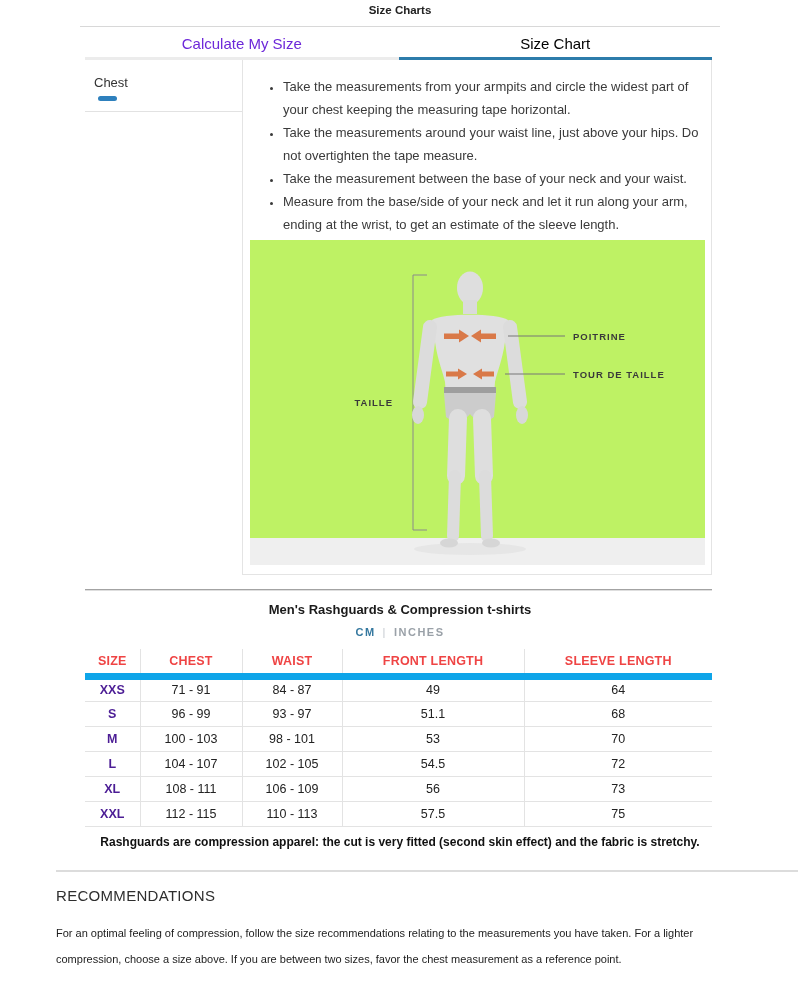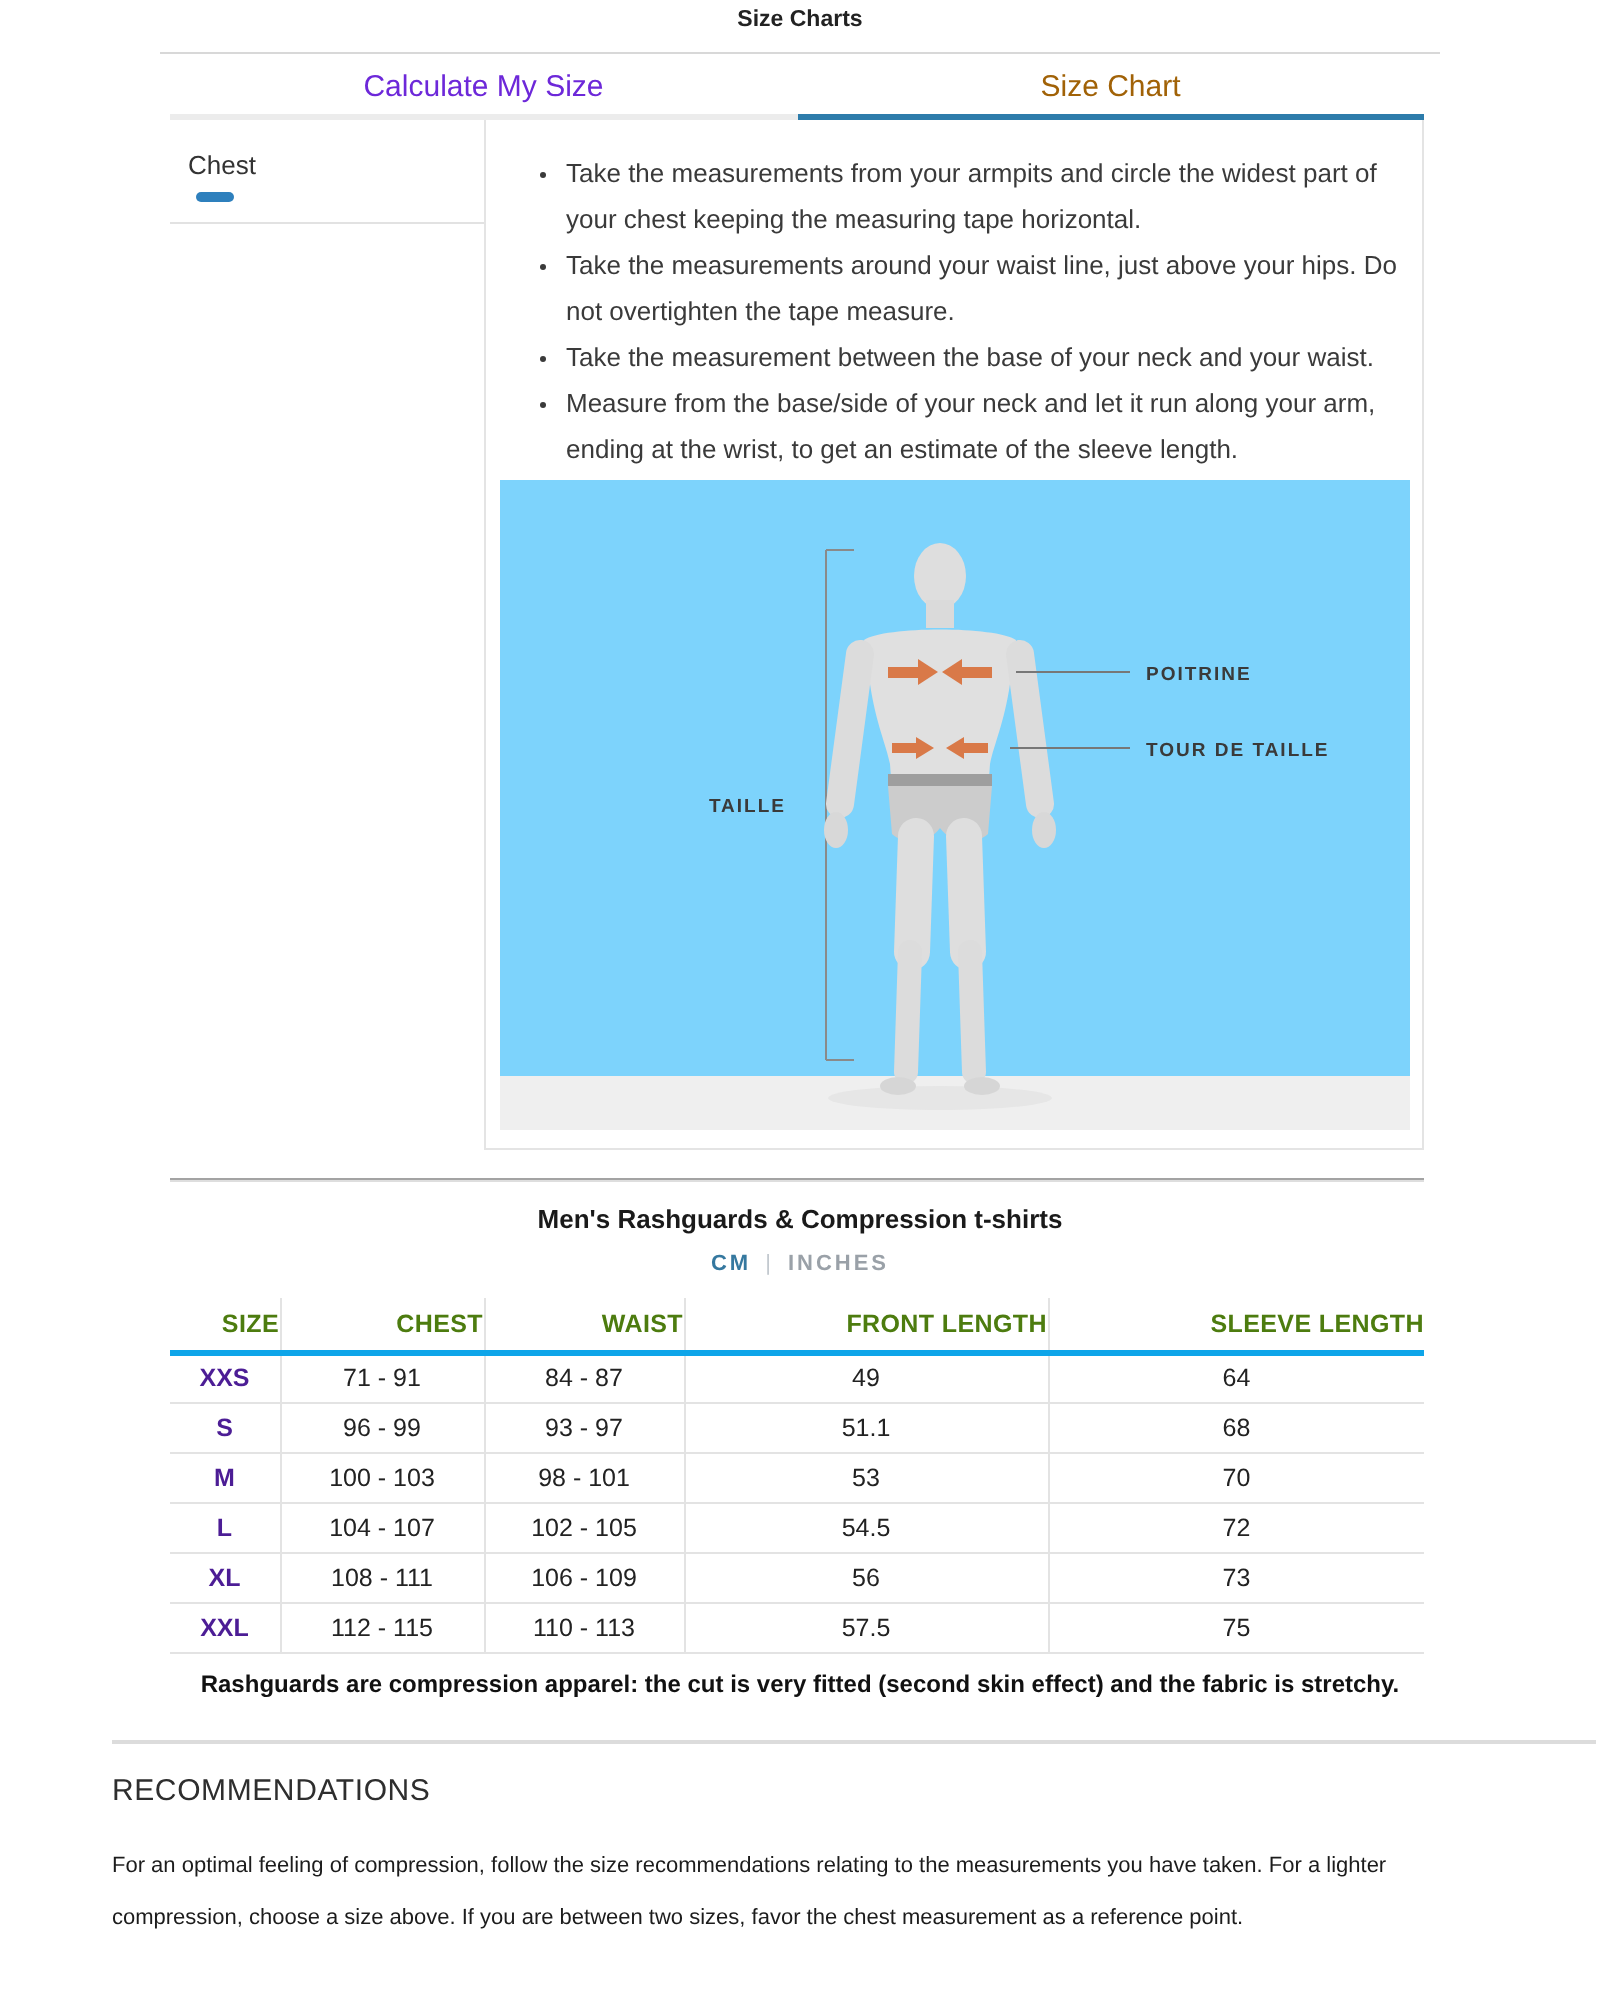--- a/index.html
+++ b/index.html
@@ -17,21 +17,21 @@
   }
   .top-divider { margin: 10px 80px 0 80px; border-top: 1px solid #d8d8d8; }
 
   
   .tabs { margin-left: 85px; width: 627px; display: flex; }
   .tab {
     flex: 1; text-align: center; cursor: pointer;
     font-size: 15px; padding: 8px 0 5px 0;
     border-bottom: 3px solid #ececec; color: #6d28d9;
   }
-  .tab.active { color: #a16207; border-bottom-color: #2d7cab; }
+  .tab.active { color: #000000; border-bottom-color: #2d7cab; }
 
   
   .content-row { margin-left: 85px; width: 627px; display: flex; align-items: stretch; }
   .sidebar { width: 157px; }
   .side-item {
     height: 52px; padding: 15px 0 0 9px; cursor: pointer;
     border-bottom: 1px solid #e2e2e2; background: #fff;
   }
   .side-label { font-size: 13px; color: #333; }
   .side-indicator { margin: 6px 0 0 4px; width: 19px; height: 5px; border-radius: 2.5px; background: #2e80bd; }
@@ -41,43 +41,43 @@
     border-left: 1px solid #e4e4e4; border-right: 1px solid #e4e4e4; border-bottom: 1px solid #e4e4e4;
   }
   ul.instructions {
     margin: 15px 6px 0 0; padding-left: 40px;
     font-size: 13px; line-height: 23px; color: #3a3a3a;
   }
   ul.instructions li::marker { font-size: 11px; }
 
   .figure-area {
     width: 455px; height: 325px; margin: 4px auto 8px auto;
-    background: #7dd3fc; position: relative;
+    background: #bef264; position: relative;
   }
 
   
   .section-divider {
     margin: 14px 0 0 85px; width: 627px; height: 2px;
     border-top: 1px solid #a3a3a3; border-bottom: 1px solid #dedede;
   }
 
   .table-title { margin-top: 11px; text-align: center; font-size: 13px; font-weight: 700; color: #1a1a1a; }
   .units { margin-top: 9px; text-align: center; font-size: 11px; letter-spacing: 1.5px; font-weight: 700; }
   .unit-cm { color: #35789f; cursor: pointer; }
   .unit-sep { color: #c3c9cf; margin: 0 7px; font-weight: 400; }
   .unit-inches { color: #9aa1a8; cursor: pointer; }
 
   table.size-table {
     margin: 11px 0 0 85px; width: 627px;
     border-collapse: collapse; table-layout: fixed;
   }
   .size-table th {
-    height: 27px; font-size: 12.5px; font-weight: 700; color: #4d7c0f;
-    text-align: right; letter-spacing: 0.2px;
-    border-bottom: 3px solid #0ea5e9; border-left: 1px solid #e3e3e3;
+    height: 27px; font-size: 12.5px; font-weight: 700; color: #ef4444;
+    text-align: center; letter-spacing: 0.2px;
+    border-bottom: 7px solid #0ea5e9; border-left: 1px solid #e3e3e3;
   }
   .size-table td {
     height: 25px; font-size: 12.5px; color: #222; text-align: center;
     border-bottom: 1px solid #e3e3e3; border-left: 1px solid #e3e3e3;
   }
   .size-table th:first-child, .size-table td:first-child { border-left: none; }
   .size-table td.size-cell { font-weight: 700; color: #4c1d95; }
 
   .table-note {
     margin-top: 8px; text-align: center;

